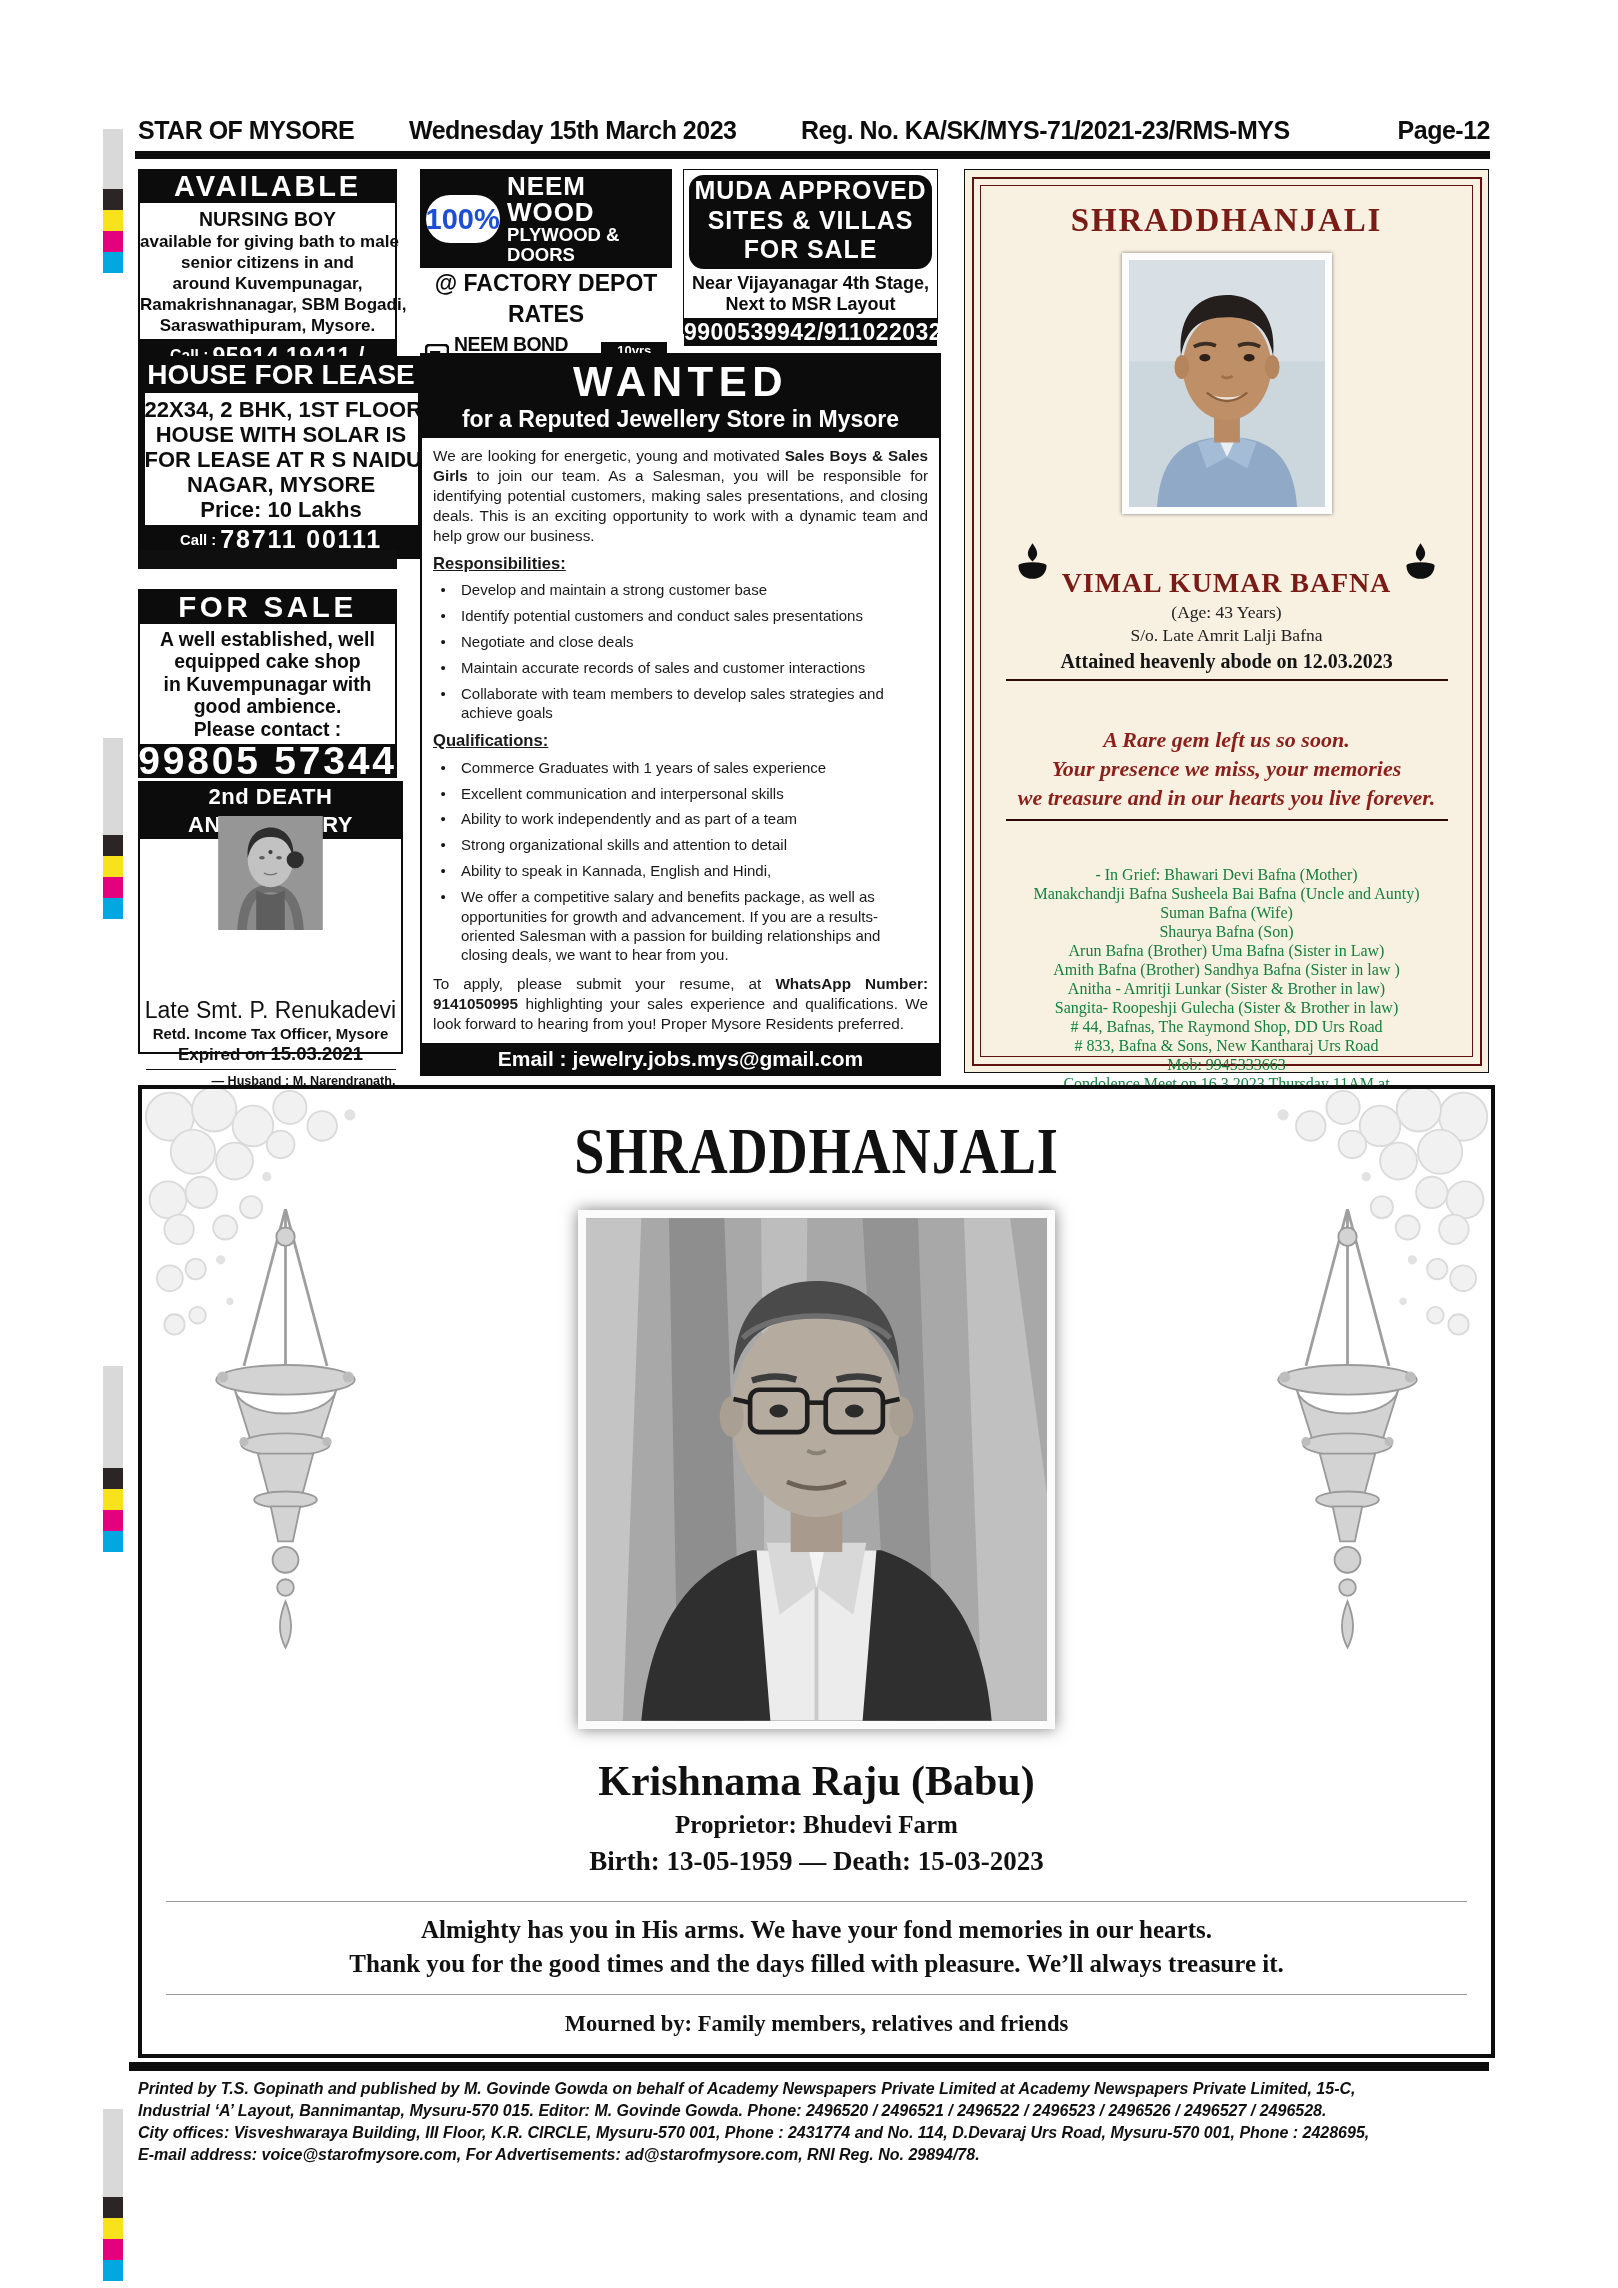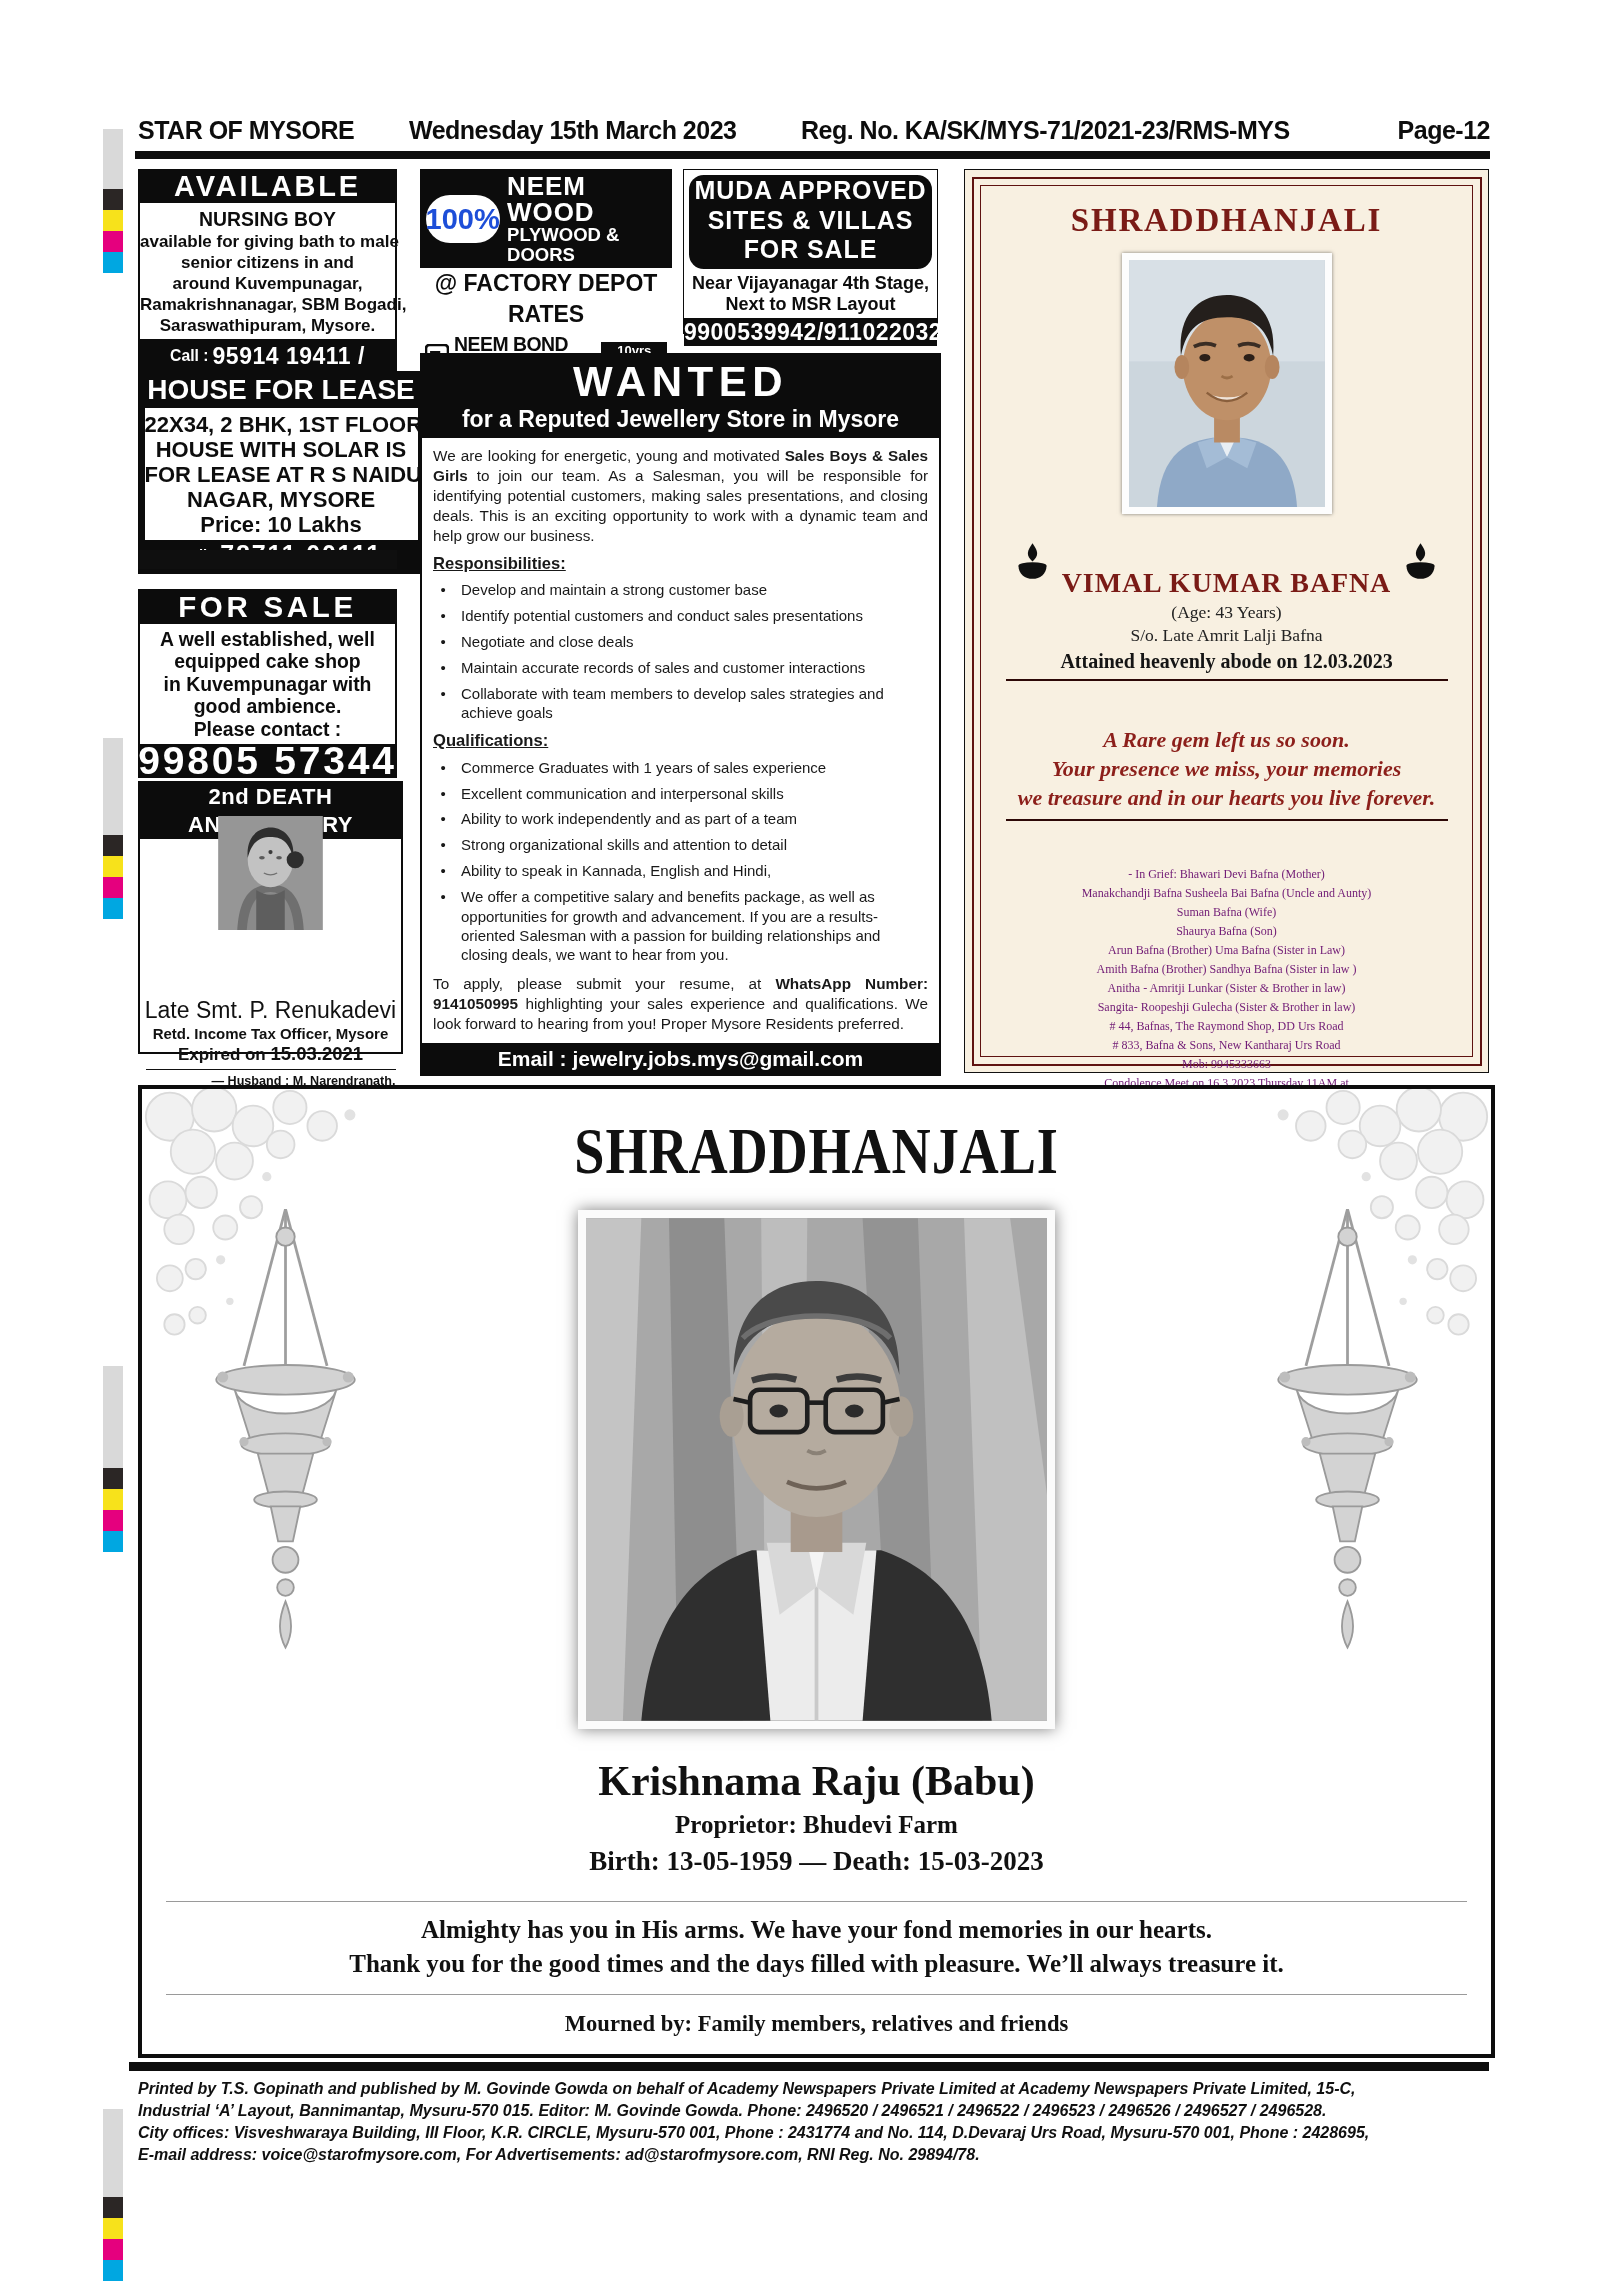--- a/index.html
+++ b/index.html
@@ -93,21 +93,21 @@
   .bafna-inner{position:absolute;inset:18.5px;text-align:center;}
   .bafna-title{color:#7a1b16;font-size:33px;font-weight:bold;letter-spacing:1.8px;margin-top:13px;}
   .bafna-photo{width:196px;height:247px;margin:14.8px auto 0;border:7.4px solid #fdfdfd;
                box-shadow:0 0 3.7px rgba(0,0,0,.5);background:#cdd6dc;}
   .bafna-name{color:#7a1b16;font-size:28px;font-weight:bold;letter-spacing:0.9px;}
   .bafna-age{font-size:17.5px;color:#222;margin-top:2.8px;}
   .bafna-son{font-size:17.5px;color:#222;margin-top:1.8px;}
   .bafna-abode{font-size:20px;font-weight:bold;color:#151515;margin-top:3.7px;}
   .bafna-rule{border-top:2.8px solid #2d0806;margin:6.5px 22px;}
   .bafna-quote div{color:#8c1f1a;font-size:22px;font-weight:bold;font-style:italic;line-height:29px;}
-  .bafna-grief div{font-size:12px;line-height:19px;color:#701a75;}
+  .bafna-grief div{font-size:16px;line-height:19px;color:#15803d;}
   .namerow{display:flex;align-items:center;justify-content:center;gap:13px;margin-top:9.2px;}
 
   
   .memo{border:4.6px solid #0d0d0d;background:#fff;}
   .memo-title{font-family:"Liberation Serif",serif;font-weight:bold;font-size:59px;letter-spacing:0.9px;
               transform:scale(0.92,1.12);transform-origin:center top;margin-top:24px;}
   .memo-photo{width:461px;height:503px;margin:28px auto 0;border:8.3px solid #fbfbfb;
               box-shadow:0 0 14.8px rgba(0,0,0,.5);background:#a3a3a3;position:relative;z-index:3;}
   .memo-name{font-family:"Liberation Serif",serif;font-weight:bold;font-size:42px;margin-top:28px;}
   .memo-sub{font-family:"Liberation Serif",serif;font-weight:bold;font-size:25px;margin-top:5.5px;}
@@ -172,21 +172,21 @@
           <div class="ad-line">Ramakrishnanagar, SBM Bogadi,</div>
           <div class="ad-line">Saraswathipuram, Mysore.</div>
         </div>
     </div>
     <div class="band" style="line-height:33px;">
       <span class="call-sm">Call :</span>
       <span class="call-big">95914 19411 / 94482 08625</span>
     </div>
   </div>
 
-  <div class="abs house" style="left:138px;top:371px;width:286px;padding-bottom:1.8px;">
+  <div class="abs house" style="left:138px;top:356px;width:286px;padding-bottom:1.8px;">
     <div class="house-title">HOUSE FOR LEASE</div>
     <div class="house-box" style="padding:3.7px 0;">
         <div class="ad-line">22X34, 2 BHK, 1ST FLOOR</div>
         <div class="ad-line">HOUSE WITH SOLAR IS</div>
         <div class="ad-line">FOR LEASE AT R S NAIDU</div>
         <div class="ad-line">NAGAR, MYSORE</div>
         <div class="ad-line">Price: 10 Lakhs</div>
       </div>
     <div class="house-call">
       <span style="font-size:14.8px;vertical-align:2.8px;">Call :</span>

